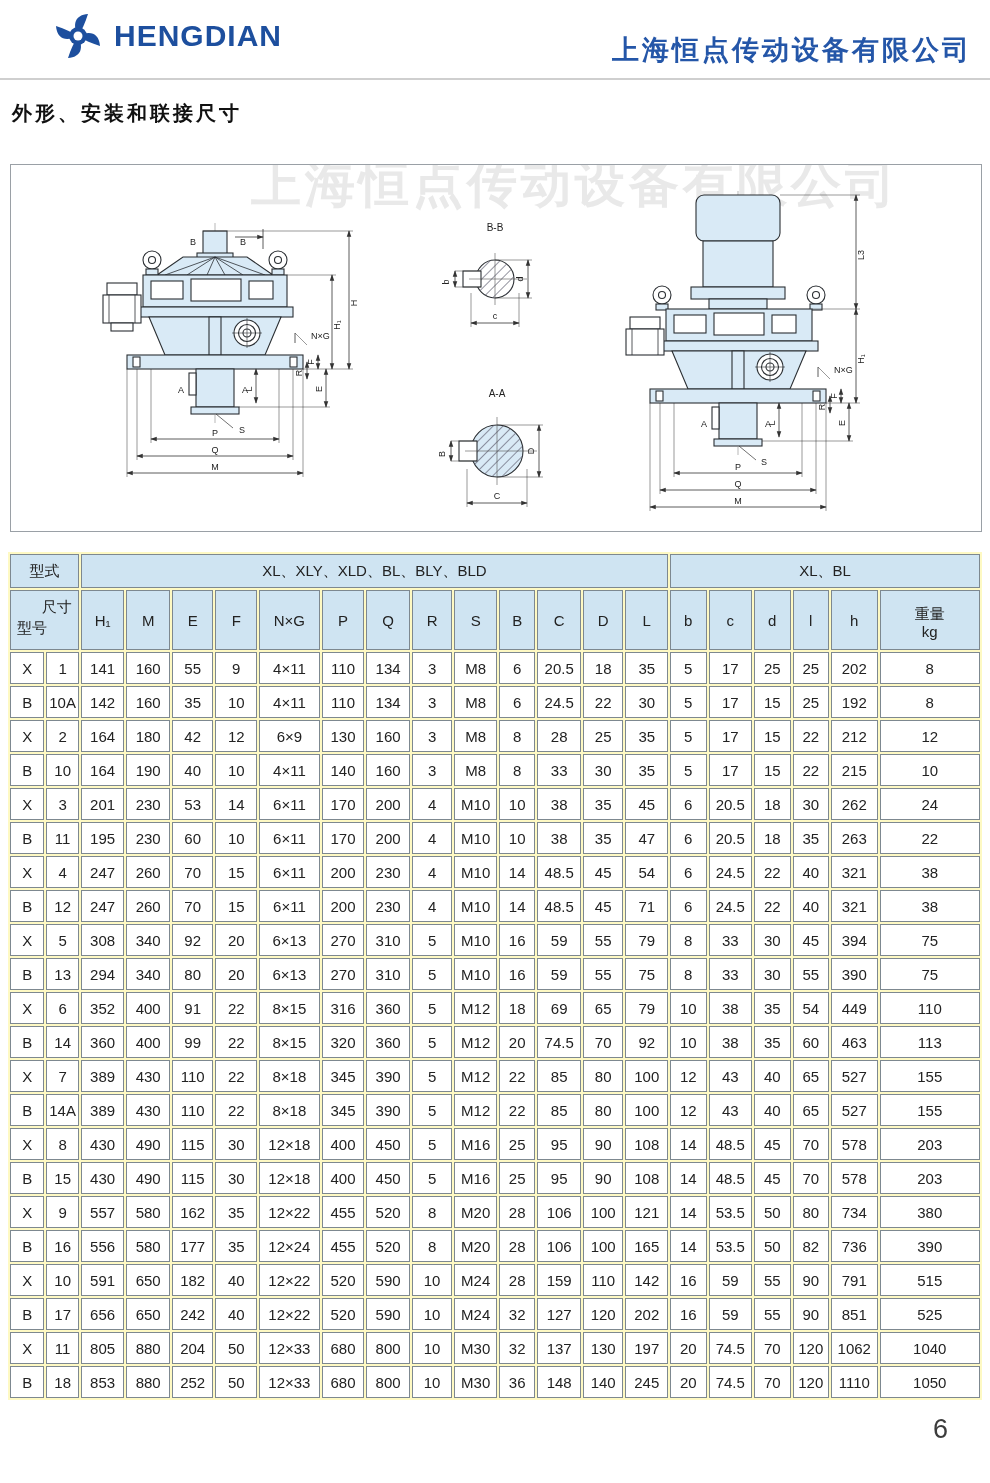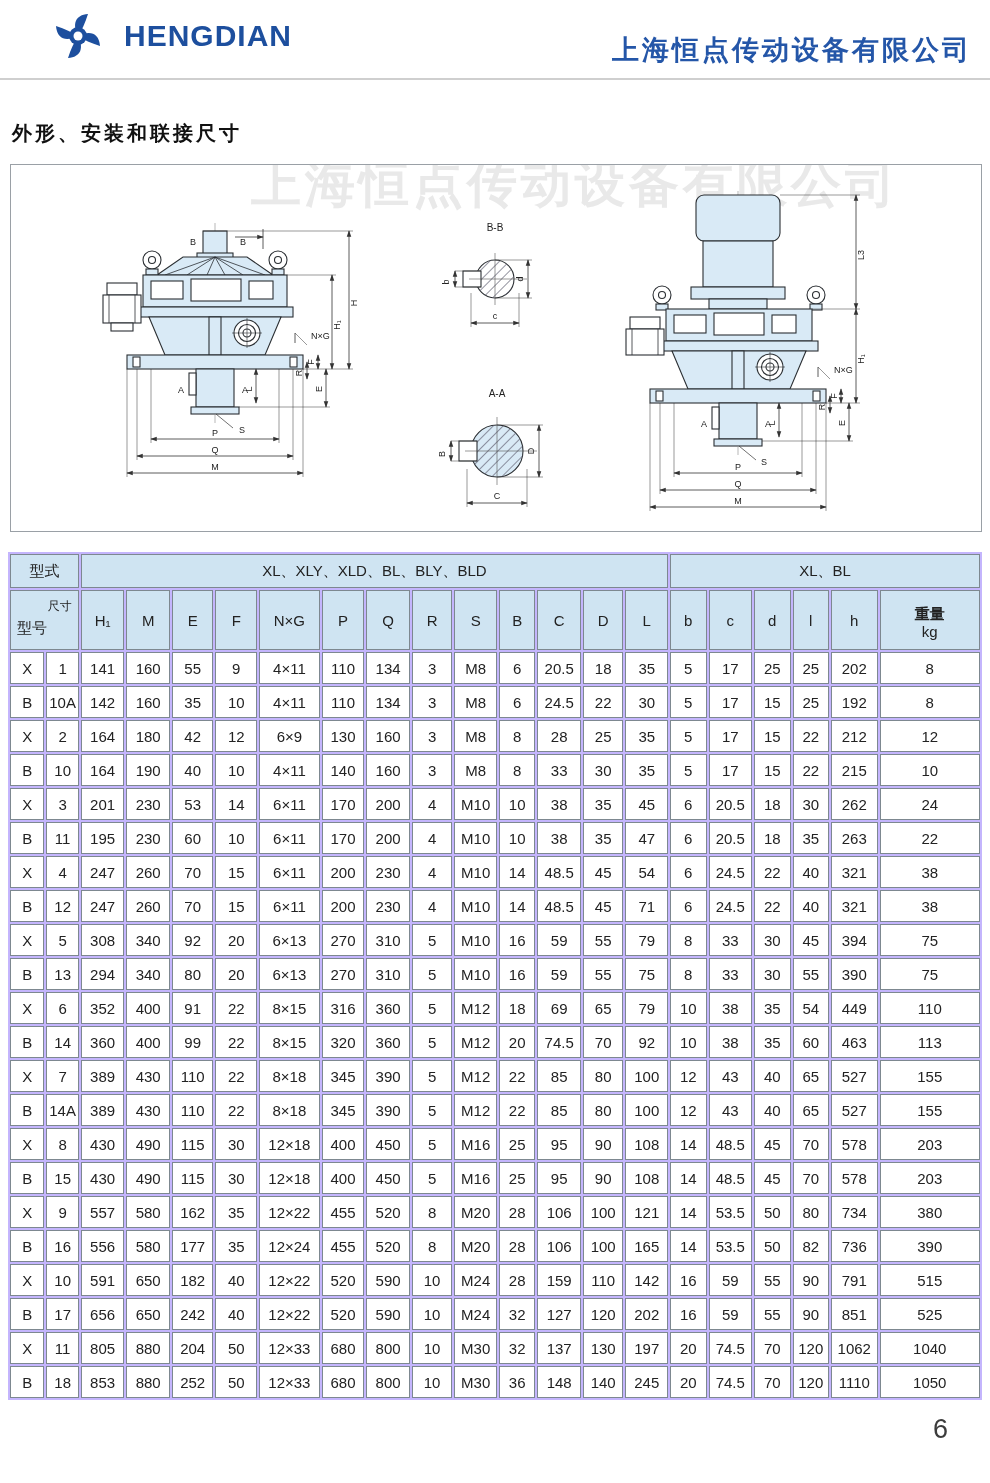--- a/index.html
+++ b/index.html
@@ -2,59 +2,59 @@
 <html><head>
 <meta charset="utf-8">
 <style>
   html,body{margin:0;padding:0;background:#ffffff;}
   body{font-family:"Liberation Sans",sans-serif;color:#222;}
   .page{position:relative;width:990px;height:1483px;background:#fff;overflow:hidden;}
 
   
   .hdr{position:absolute;left:0;top:0;width:990px;height:80px;}
   .hdr-rule{position:absolute;left:0;top:78px;width:990px;height:2px;background:#cfcfcf;}
-  .logo-wrap{position:absolute;left:54px;top:12px;display:flex;align-items:center;gap:22px;}
+  .logo-wrap{position:absolute;left:54px;top:12px;display:flex;align-items:center;gap:12px;}
   .logo-text{font-size:30px;font-weight:bold;color:#1d4f9e;letter-spacing:1px;}
   .company{position:absolute;right:18px;top:32px;font-family:"Liberation Serif",serif;
            font-weight:bold;font-size:27px;color:#2456a8;letter-spacing:3px;}
 
   
-  .page-title{position:absolute;left:12px;top:120px;font-size:20px;font-weight:bold;
+  .page-title{position:absolute;left:12px;top:100px;font-size:20px;font-weight:bold;
               color:#111;letter-spacing:3px;}
 
   
   .panel{position:absolute;left:10px;top:164px;width:970px;height:366px;
          border:1px solid #9aa0a6;background:#fff;overflow:hidden;}
   .watermark{position:absolute;left:240px;top:-14px;font-size:50px;font-weight:bold;
              color:#e9e9e9;letter-spacing:4px;white-space:nowrap;user-select:none;}
   .panel svg{position:absolute;left:0;top:0;}
   .dimtxt{font-family:"Liberation Sans",sans-serif;font-size:9px;fill:#222;}
   .sect-title{font-family:"Liberation Sans",sans-serif;font-size:10px;fill:#222;}
 
   
   .spec-table-wrap{position:absolute;left:8px;top:552px;width:974px;}
-  table.spec{border-collapse:separate;border-spacing:2px;background:#c4b5fd;
+  table.spec{border-collapse:separate;border-spacing:2px;background:#fef9c3;
              table-layout:fixed;width:974px;}
   table.spec th,table.spec td{border:1px solid #7d8890;text-align:center;vertical-align:middle;
              font-size:15px;padding:0;overflow:hidden;}
   table.spec thead th{background:#cfe4f2;font-weight:normal;}
   table.spec td{background:#ffffff;color:#222;}
   tr.hrow1{height:34px;}
   tr.hrow2{height:60px;}
   tbody tr{height:32px;}
   th.corner{position:relative;background:
       linear-gradient(to bottom right,
         rgba(0,0,0,0) calc(50% - 0.7px),
         #7d8890 calc(50% - 0.7px),
         #7d8890 calc(50% + 0.7px),
         rgba(0,0,0,0) calc(50% + 0.7px)),
       #cfe4f2;}
-  th.corner .c-tr{position:absolute;top:7px;right:6px;font-size:12px;}
+  th.corner .c-tr{position:absolute;top:7px;right:6px;font-size:15px;}
   th.corner .c-bl{position:absolute;bottom:11px;left:6px;font-size:15px;}
-  th.weight .w1{display:block;font-weight:bold;line-height:18px;margin-top:6px;}
+  th.weight .w1{display:block;font-weight:normal;line-height:18px;margin-top:6px;}
   th.weight .w2{display:block;line-height:18px;}
 
   
   .page-number{position:absolute;right:42px;top:1414px;font-size:27px;color:#3c3c3c;}
 </style>
 </head>
 <body>
 
 <div class="page">
 

